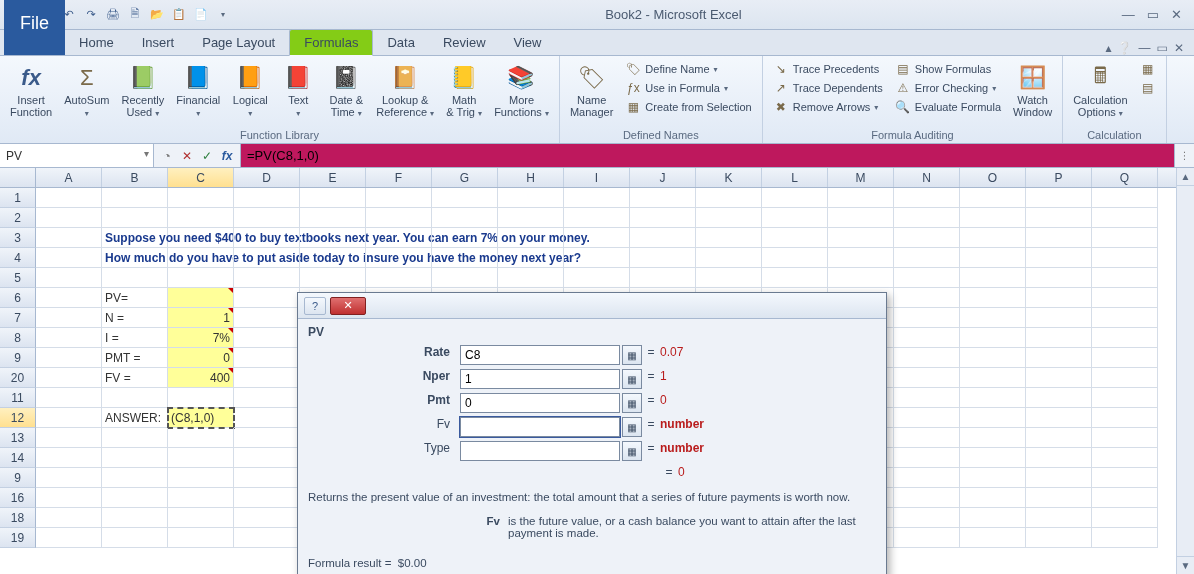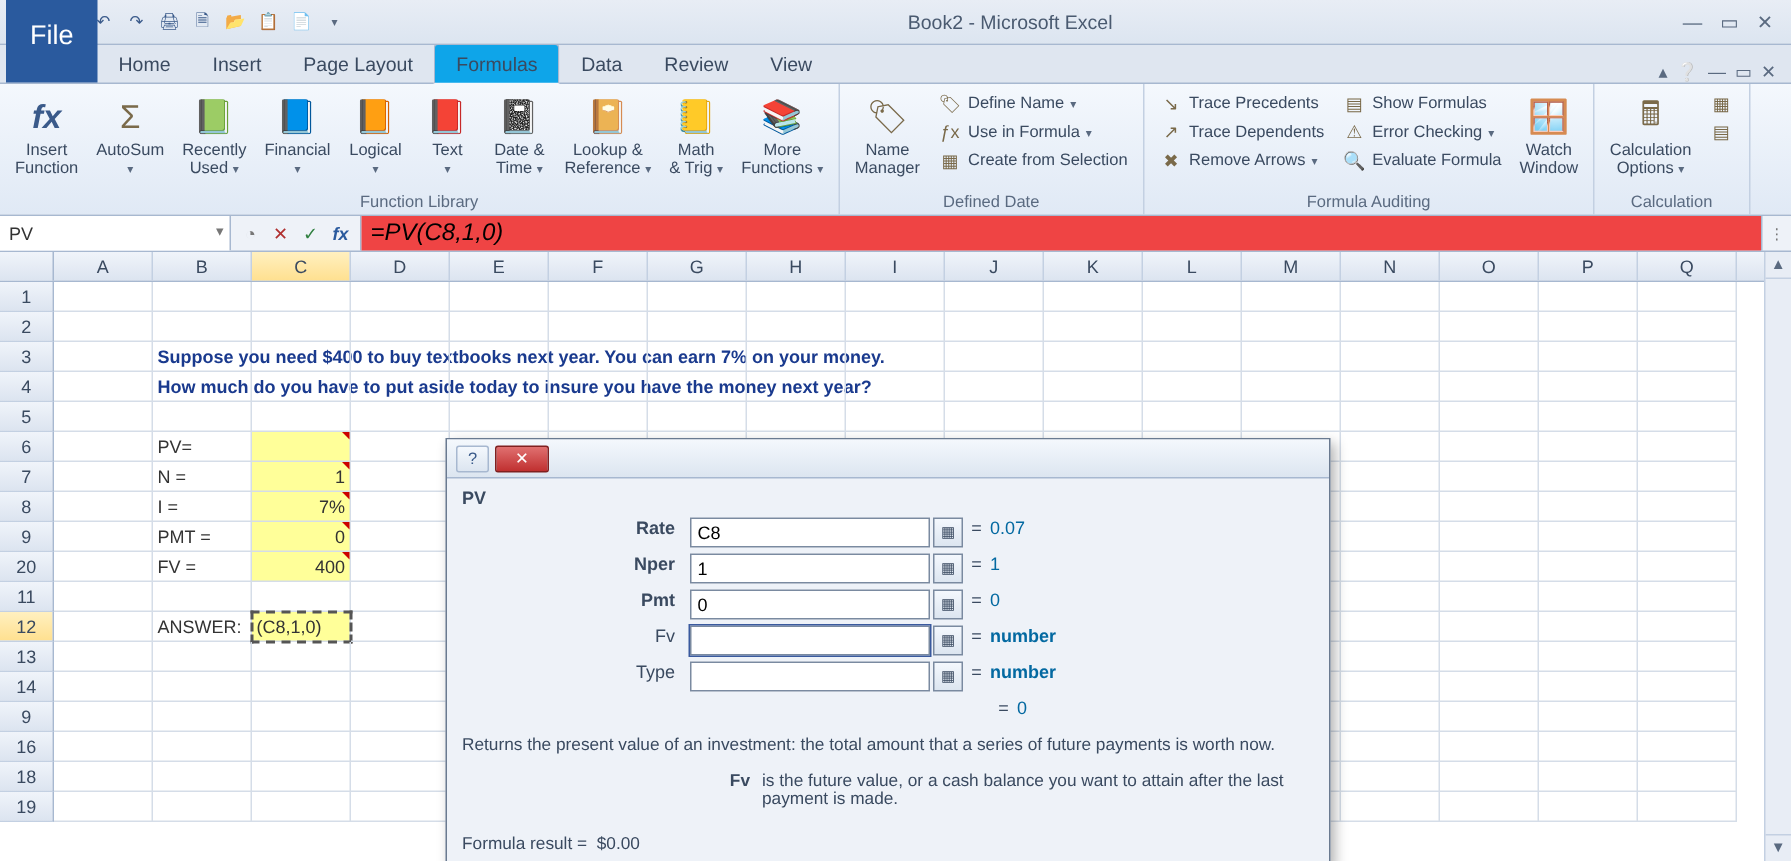--- a/index.html
+++ b/index.html
@@ -8,21 +8,21 @@
   .titlebar { height: 30px; background: linear-gradient(#e8edf5,#dce5f0); display: flex; align-items: center; border-bottom: 1px solid #a7b8d0; }
   .qat { display: flex; align-items: center; gap: 6px; padding: 0 6px; }
   .qat-icon { width: 16px; height: 16px; display: inline-flex; align-items: center; justify-content: center; font-size: 11px; color: #3a5a8a; }
   .qat-sep { width:1px; height:18px; background:#a7b8d0; margin:0 2px;}
   .titletext { flex: 1; text-align: center; font-size: 13px; color: #4a5a70; }
   .wincontrols { display: flex; gap: 12px; padding: 0 12px; color: #5a6a80; font-size: 13px; }
   
   .tabs { height: 26px; background: #dfe6f0; display: flex; align-items: flex-end; border-bottom: 1px solid #a7b8d0; }
   .filetab { background: #2a5a9e; color: #fff; padding: 21px 16px; font-size: 18px; border-radius: 3px 3px 0 0; margin-left: 4px; }
   .tab { padding: 5px 14px; font-size: 13px; color: #3a4a60; cursor: pointer; }
-  .tab.active { background: #0ea5e9; border: 1px solid #a7b8d0; border-bottom: 1px solid #f4f8fd; border-radius: 3px 3px 0 0; margin-bottom: -1px; }
+  .tab.active { background: #84cc16; border: 1px solid #a7b8d0; border-bottom: 1px solid #f4f8fd; border-radius: 3px 3px 0 0; margin-bottom: -1px; }
   .tab-right { margin-left: auto; display:flex; gap:6px; padding-right:10px; align-items:center; color:#5a6a80; font-size:12px;}
   
   .ribbon { height: 88px; background: linear-gradient(#f4f8fd,#e0e9f5); border-bottom: 1px solid #a7b8d0; display: flex; }
   .rgroup { border-right: 1px solid #c3d0e2; padding: 4px 6px 2px 6px; display: flex; flex-direction: column; justify-content: space-between; }
   .rgroup-label { text-align: center; font-size: 11px; color: #5a6a80; padding-top: 2px; }
   .rgroup-body { display: flex; gap: 4px; flex: 1; }
   .rbtn { display: flex; flex-direction: column; align-items: center; justify-content: flex-start; padding: 2px 4px; min-width: 44px; cursor: pointer; }
   .rbtn .ricon { width: 32px; height: 32px; display: flex; align-items: center; justify-content: center; font-size: 22px; color: #7a6a4a; }
   .rbtn .rlabel { font-size: 11px; text-align: center; line-height: 1.1; color: #3a4a60; }
   .rcol { display: flex; flex-direction: column; gap: 1px; }
@@ -31,21 +31,21 @@
   .drop { font-size:8px; color:#5a6a80;}
   
   .fbar { height: 24px; border-bottom: 1px solid #a7b8d0; display: flex; align-items: stretch; background: #eef2f8; }
   .namebox { width: 154px; border-right: 1px solid #a7b8d0; display: flex; align-items: center; padding: 0 6px; background: #fff; font-size: 12px; position:relative;}
   .namebox .dd { position:absolute; right:4px; top:4px; font-size:10px; color:#777;}
   .fbuttons { display: flex; align-items: center; gap: 2px; padding: 0 4px; border-right: 1px solid #a7b8d0; }
   .fbtn { width: 18px; height:18px; display:flex; align-items:center; justify-content:center; font-size:12px; cursor:pointer; border-radius:2px;}
   .fbtn.cancel { color:#b03030;}
   .fbtn.enter { color:#308040;}
   .fbtn.fx { font-style: italic; font-weight: bold; color:#2a5a9e; }
-  .finput { flex: 1; background: #ef4444; border: none; padding: 0 6px; font-size: 16px; font-style: italic; }
+  .finput { flex: 1; background: #be185d; border: none; padding: 0 6px; font-size: 13px; }
   .fexpand { width:20px; border-left:1px solid #a7b8d0; display:flex; align-items:center; justify-content:center; color:#777; font-size:10px;}
   
   .gridwrap { position: absolute; top: 168px; left:0; right:0; bottom:0; overflow:hidden; }
   .colheads { display:flex; height:20px; background: linear-gradient(#f0f4fa,#dce4f0); border-bottom:1px solid #a7b8d0;}
   .corner { width:36px; border-right:1px solid #a7b8d0; background:linear-gradient(#f0f4fa,#dce4f0);}
   .ch { width:66px; border-right:1px solid #c3d0e2; text-align:center; font-size:12px; color:#3a4a60; line-height:20px;}
   .ch.sel { background: linear-gradient(#fff0c0,#ffe090);}
   .rows { position:relative;}
   .row { display:flex; height:20px;}
   .rh { width:36px; border-right:1px solid #a7b8d0; border-bottom:1px solid #c3d0e2; background:linear-gradient(#f0f4fa,#dce4f0); text-align:center; font-size:12px; color:#3a4a60; line-height:20px;}
@@ -64,21 +64,21 @@
   .dlg-help { width:22px; height:18px; background:linear-gradient(#f4f8fd,#dce5f0); border:1px solid #a7b8d0; border-radius:2px; display:flex; align-items:center; justify-content:center; font-size:11px; color:#3a5a8a; margin-right:4px; cursor:pointer;}
   .dlg-close { width:36px; height:18px; background:linear-gradient(#e07070,#c03030); border:1px solid #802020; border-radius:2px; display:flex; align-items:center; justify-content:center; color:#fff; font-size:11px; cursor:pointer;}
   .dlg-body { padding: 6px 10px 8px 10px; font-size:12px; color:#3a4a60;}
   .dlg-fn { font-weight:bold; margin-bottom:6px;}
   .arg-row { display:flex; align-items:flex-start; margin-bottom:4px;}
   .arg-label { width:152px; text-align:right; padding-right:10px; font-weight:bold;}
   .arg-input { width:160px; height:20px; border:1px solid #7a8aa0; background:#fff; padding:0 4px; font-size:12px;}
   .arg-input.focused { outline:1px solid #3a5a9e;}
   .arg-ref { width:20px; height:20px; border:1px solid #7a8aa0; background:linear-gradient(#f4f8fd,#dce5f0); display:flex; align-items:center; justify-content:center; margin-left:2px; cursor:pointer; font-size:10px;}
   .arg-eq { width:18px; text-align:center;}
-  .arg-val { color:#0369a1;}
+  .arg-val { color:#b91c1c;}
   .dlg-desc { margin-top:10px; font-size:11.5px; color:#3a4a60; line-height:1.4;}
   .dlg-argdesc { display:flex; margin-top:10px; font-size:11.5px;}
   .dlg-argdesc .an { width:200px; text-align:right; padding-right:8px; font-weight:bold;}
   .dlg-result { margin-top:18px; font-size:11.5px;}
   .vscroll { position:absolute; right:0; top:0; bottom:0; width:18px; background:#e8edf5; border-left:1px solid #c3d0e2;}
   .vscroll .up, .vscroll .dn { height:18px; display:flex; align-items:center; justify-content:center; font-size:10px; color:#5a6a80; border-bottom:1px solid #c3d0e2;}
   .vscroll .dn { position:absolute; bottom:0; width:100%; border-top:1px solid #c3d0e2; border-bottom:none;}
 </style>
 </head>
 <body>
@@ -192,21 +192,21 @@
             <span class="sicon">ƒx</span>
             <span>Use in Formula</span> 
             <span class="drop">▾</span>
           </div>
         <div class="rrow">
             <span class="sicon">▦</span>
             <span>Create from Selection</span>
           </div>
       </div>
     </div>
-    <div class="rgroup-label">Defined Date</div>
+    <div class="rgroup-label">Defined Names</div>
   </div>
   <div class="rgroup">
     <div class="rgroup-body">
       <div class="rcol">
         <div class="rrow">
             <span class="sicon">↘</span>
             <span>Trace Precedents</span>
           </div>
         <div class="rrow">
             <span class="sicon">↗</span>

